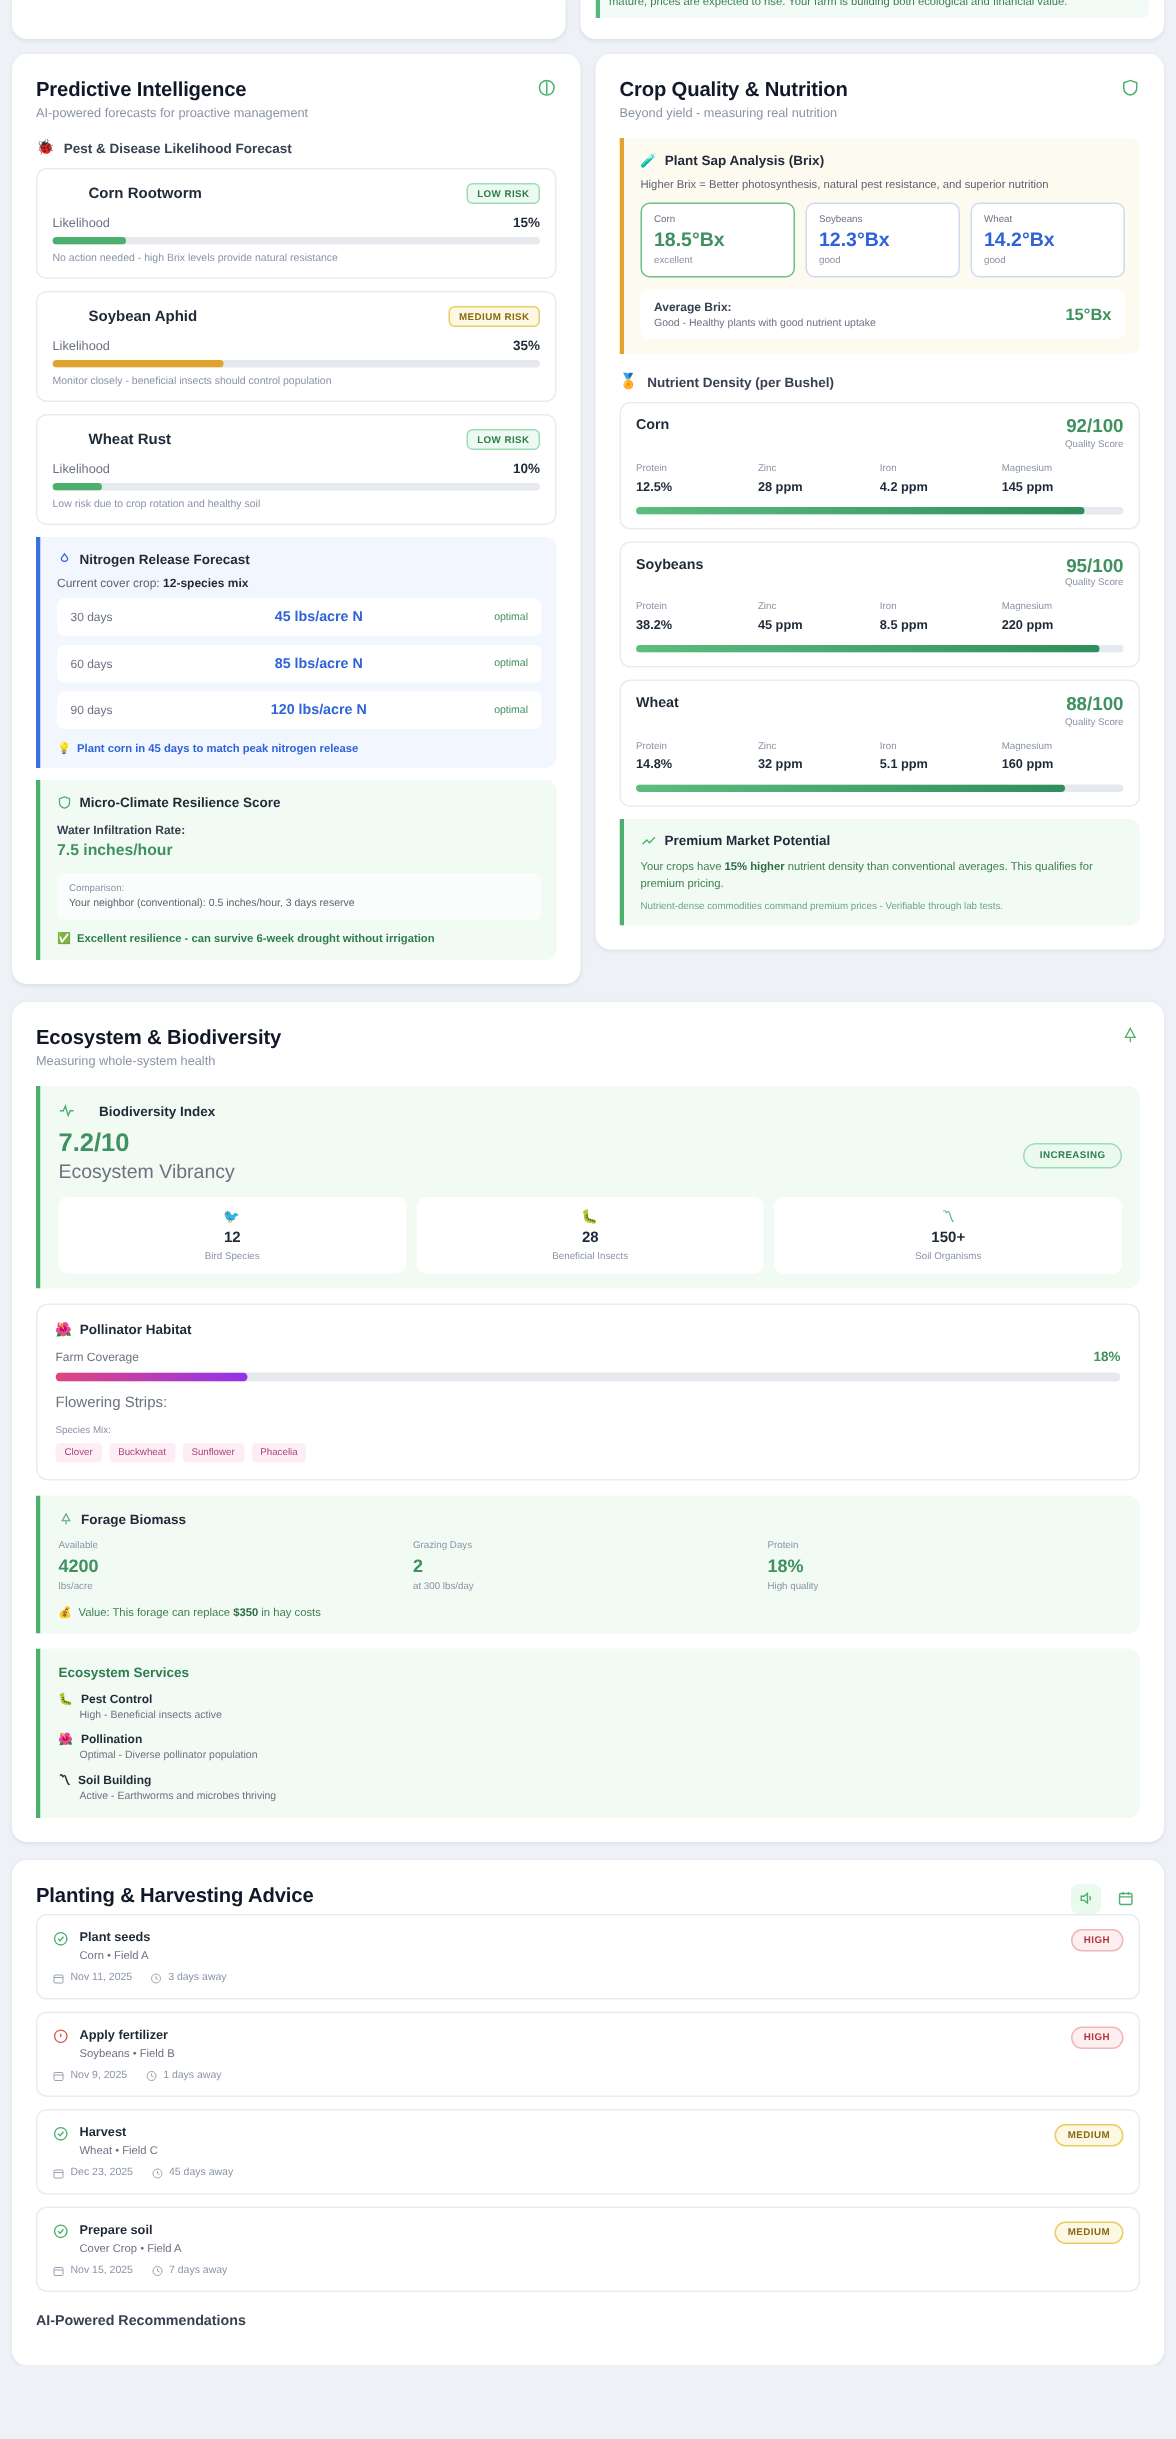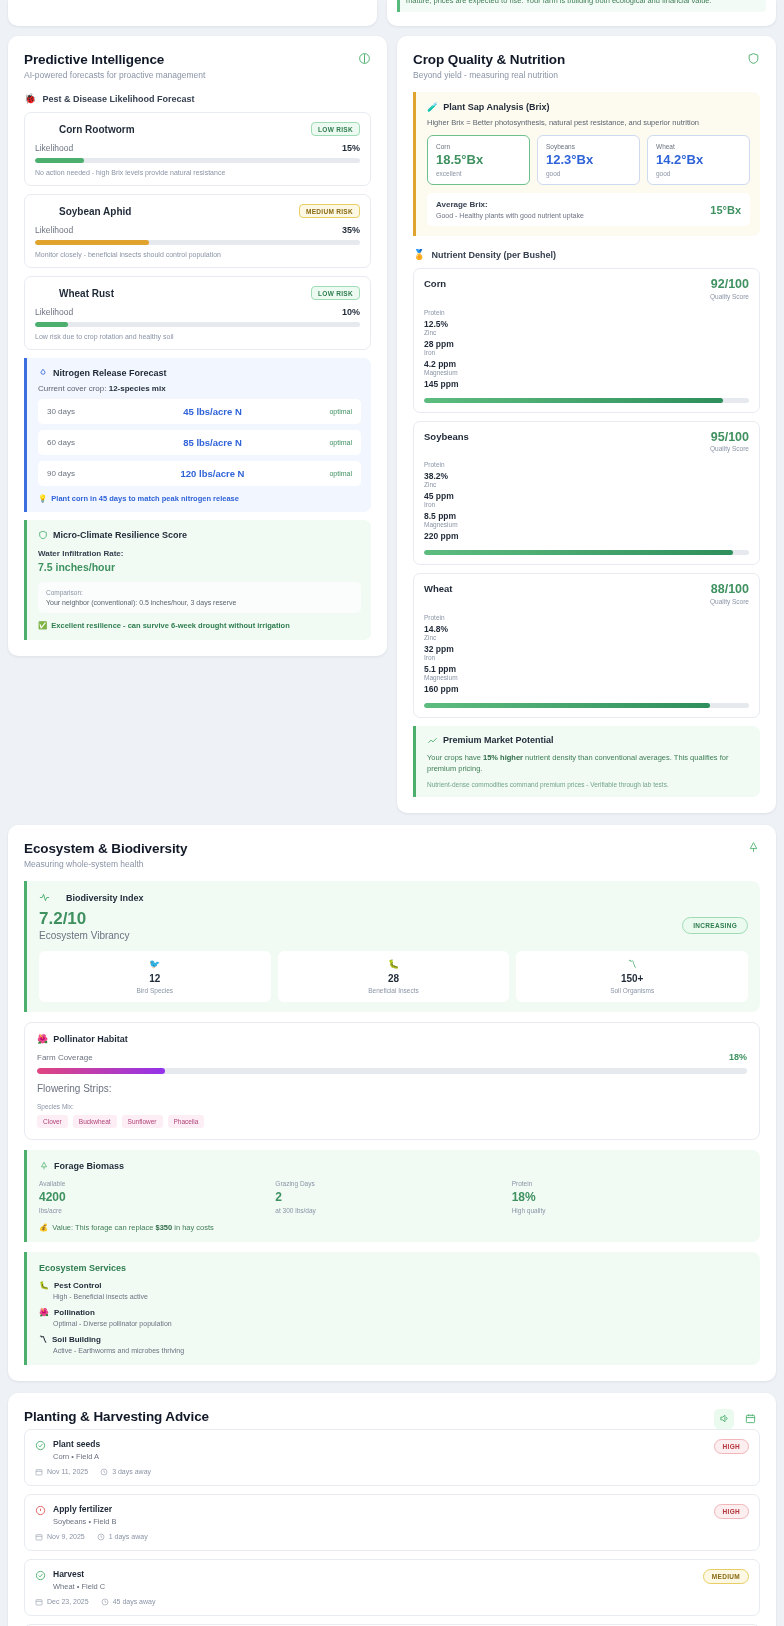--- a/index.html
+++ b/index.html
@@ -105,40 +105,40 @@
   .avg .l1 { font-size: 8px; font-weight: 700; color: #374151; }
   .avg .l2 { font-size: 7px; color: #6b7280; margin-top: 3px; }
   .avg .r { font-size: 11px; font-weight: 700; color: #3f9160; }
 
   
   .nd { border: 1px solid #e8ebf0; border-radius: 7px; padding: 9px 10px; margin-bottom: 8px; }
   .nd-top { display: flex; justify-content: space-between; align-items: flex-start; }
   .nd-name { font-size: 9.5px; font-weight: 700; color: #1f2937; }
   .nd-score { font-size: 12.5px; font-weight: 700; color: #3f9160; text-align: right; line-height: 1; }
   .nd-sl { font-size: 6.5px; color: #8a94a6; text-align: right; margin-top: 2px; }
-  .nd-grid { display: flex; margin-top: 9px; flex-direction: column; }
+  .nd-grid { display: flex; margin-top: 9px; }
   .nd-cell { flex: 1; }
   .nd-k { font-size: 6.5px; color: #8a94a6; }
   .nd-v { font-size: 8.5px; font-weight: 700; color: #1f2937; margin-top: 3px; }
   .nd-bar { height: 5px; background: #e6e9ee; border-radius: 3px; margin-top: 9px; overflow: hidden; }
   .nd-bar > i { display: block; height: 100%; background: linear-gradient(90deg,#5dbd7f,#2f8f5c); border-radius: 3px; }
 
   .premium { border-left: 3px solid #4caf6d; background: #f1fbf4; border-radius: 0 7px 7px 0; padding: 9px 10px 9px 11px; margin-top: 4px; }
   .premium-title { display: flex; align-items: center; gap: 5px; font-size: 9px; font-weight: 700; color: #1f2937; }
   .premium-body { font-size: 7.5px; color: #3f7d55; margin-top: 6px; line-height: 1.5; }
   .premium-body b { color: #2f6b47; }
   .premium-foot { font-size: 6.5px; color: #73a487; margin-top: 7px; }
 
   
   .wide { margin: 12px 8px 0; }
   .bio { border-left: 3px solid #4caf6d; background: #f1fbf4; border-radius: 0 8px 8px 0; padding: 11px 12px 10px 12px; margin-top: 12px; }
   .bio-title { display: flex; align-items: center; gap: 16px; font-size: 9px; font-weight: 700; color: #1f2937; }
   .bio-row { display: flex; justify-content: space-between; align-items: center; margin-top: 7px; }
   .bio-big { font-size: 17px; font-weight: 700; color: #3f9160; line-height: 1.05; }
-  .bio-cap { font-size: 10px; color: #6b7280; margin-top: 2px; }
+  .bio-cap { font-size: 13px; color: #6b7280; margin-top: 2px; }
   .pill { font-size: 6.5px; font-weight: 700; letter-spacing: .3px; color: #2f7d4f; background: #eafaef; border: 1px solid #9fdcb6; border-radius: 999px; padding: 4px 10px; }
   .bio-stats { display: flex; gap: 7px; margin-top: 10px; }
   .bs { flex: 1; background: #fff; border-radius: 6px; padding: 8px 6px; text-align: center; }
   .bs .i { font-size: 9px; color: #4caf6d; }
   .bs .n { font-size: 10px; font-weight: 700; color: #1f2937; margin-top: 4px; }
   .bs .l { font-size: 6.5px; color: #8a94a6; margin-top: 3px; }
 
   .habitat { border: 1px solid #e8ebf0; border-radius: 8px; padding: 11px 12px; margin-top: 10px; }
   .hab-title { display: flex; align-items: center; gap: 5px; font-size: 9px; font-weight: 700; color: #1f2937; }
   .hab-row { display: flex; justify-content: space-between; align-items: baseline; margin-top: 8px; }

